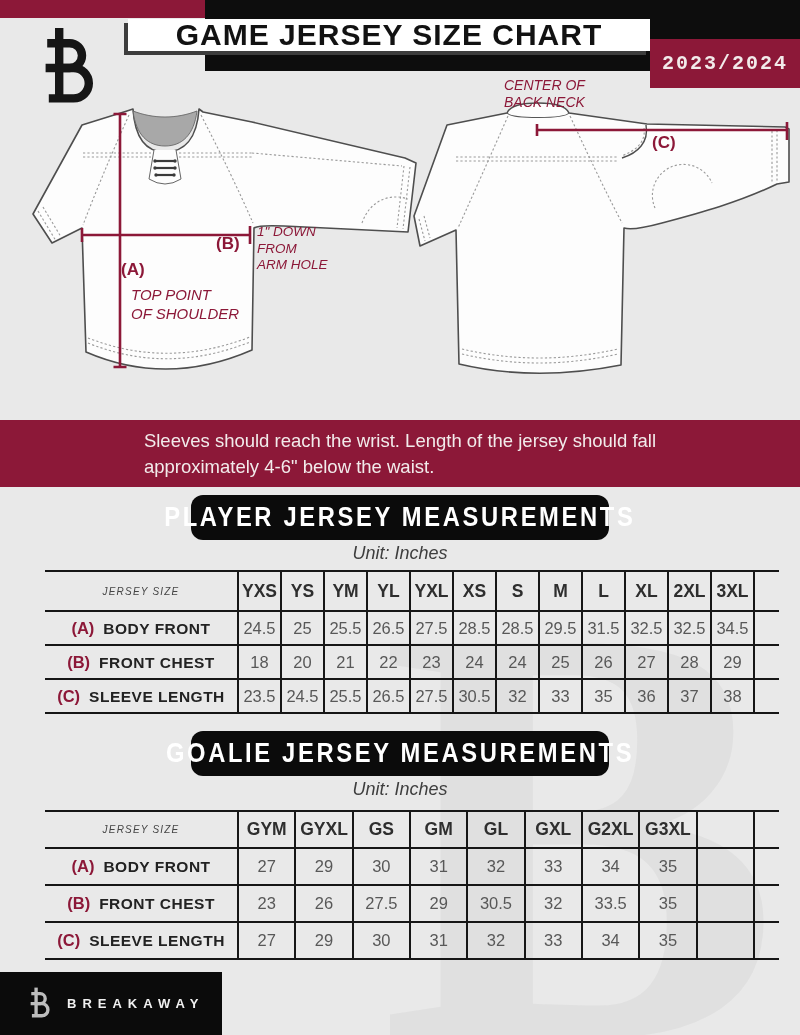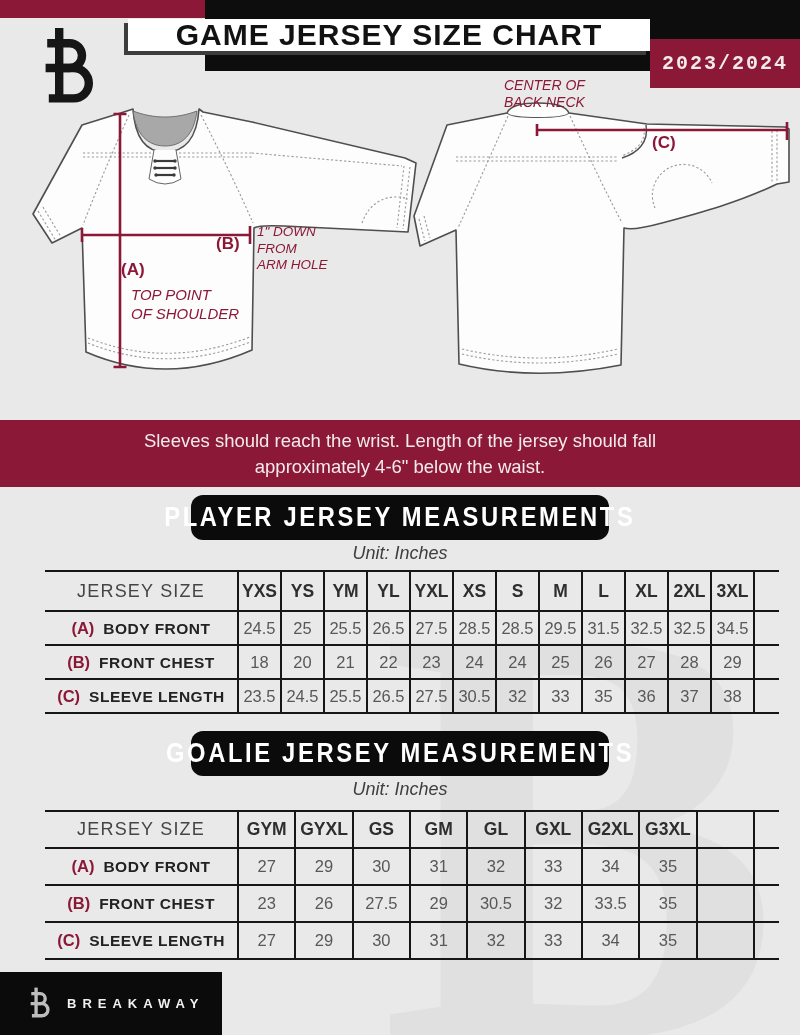--- a/index.html
+++ b/index.html
@@ -27,42 +27,42 @@
   .note-a{left:131px;top:285px;font-size:15px;line-height:19px;}
   .key-a{left:121px;top:260px;}
   .key-b{left:216px;top:234px;}
   .note-b{left:257px;top:224px;font-size:13.5px;line-height:16.5px;}
   .note-c{left:504px;top:77px;font-size:14px;line-height:17px;}
   .key-c{left:652px;top:133px;}
 
   
   .notice{position:absolute;left:0;top:420px;width:800px;height:67px;background:#8c1838;
           display:flex;align-items:center;justify-content:center;}
-  .notice div{color:#f2ebeb;font-size:18.5px;line-height:26px;text-align:center;white-space:pre-line;}
+  .notice div{color:#f2ebeb;font-size:18.5px;line-height:26px;white-space:pre-line;}
 
   
   .banner{position:absolute;left:50%;transform:translateX(-50%);width:418px;height:45px;
           background:#0b0b0b;border-radius:12px;display:flex;align-items:center;justify-content:center;}
   .banner span{color:#ffffff;font-size:27px;font-weight:bold;letter-spacing:3px;
                transform:scaleX(0.88);white-space:nowrap;}
   .banner-player{top:495px;}
   .banner-goalie{top:731px;}
   .unit{position:absolute;left:0;width:800px;text-align:center;font-style:italic;
         font-size:18px;font-weight:500;color:#3e3e3e;}
   .unit-player{top:543px;}
   .unit-goalie{top:779px;}
 
   
   table.size-table{position:absolute;left:45px;width:734px;border-collapse:collapse;table-layout:fixed;}
   .size-table th,.size-table td{border-top:2.5px solid #161616;padding:0;text-align:center;vertical-align:middle;}
   .size-table tbody tr:last-child td{border-bottom:2.5px solid #161616;}
   .size-table .v{border-left:2px solid #161616;}
   .size-table th.size{font-size:17.5px;font-weight:bold;color:#2e2e2e;}
   .size-table td.num{font-size:16.5px;color:#585858;}
-  .size-table th.label-head{font-size:18px;font-weight:500;letter-spacing:1.2px;color:#454545;}
+  .size-table th.label-head{font-size:10px;font-weight:500;letter-spacing:1.2px;color:#454545;font-style:italic;}
   .size-table td.label-cell{white-space:nowrap;}
   .rkey{color:#8c1838;font-weight:bold;font-size:16.5px;margin-right:9px;}
   .rlabel{color:#222222;font-weight:600;font-size:15.5px;letter-spacing:0.5px;margin-top:38px;}
   .pt{top:570px;} .pt thead tr{height:40px;} .pt tbody tr{height:34px;}
   .gt{top:810px;} .gt thead tr{height:37px;} .gt tbody tr{height:37px;}
 
   
   .watermark{position:absolute;left:380px;top:600px;font-family:"Liberation Serif",serif;
              font-size:600px;line-height:0.78;font-weight:bold;color:rgba(100,100,100,0.065);}
 

